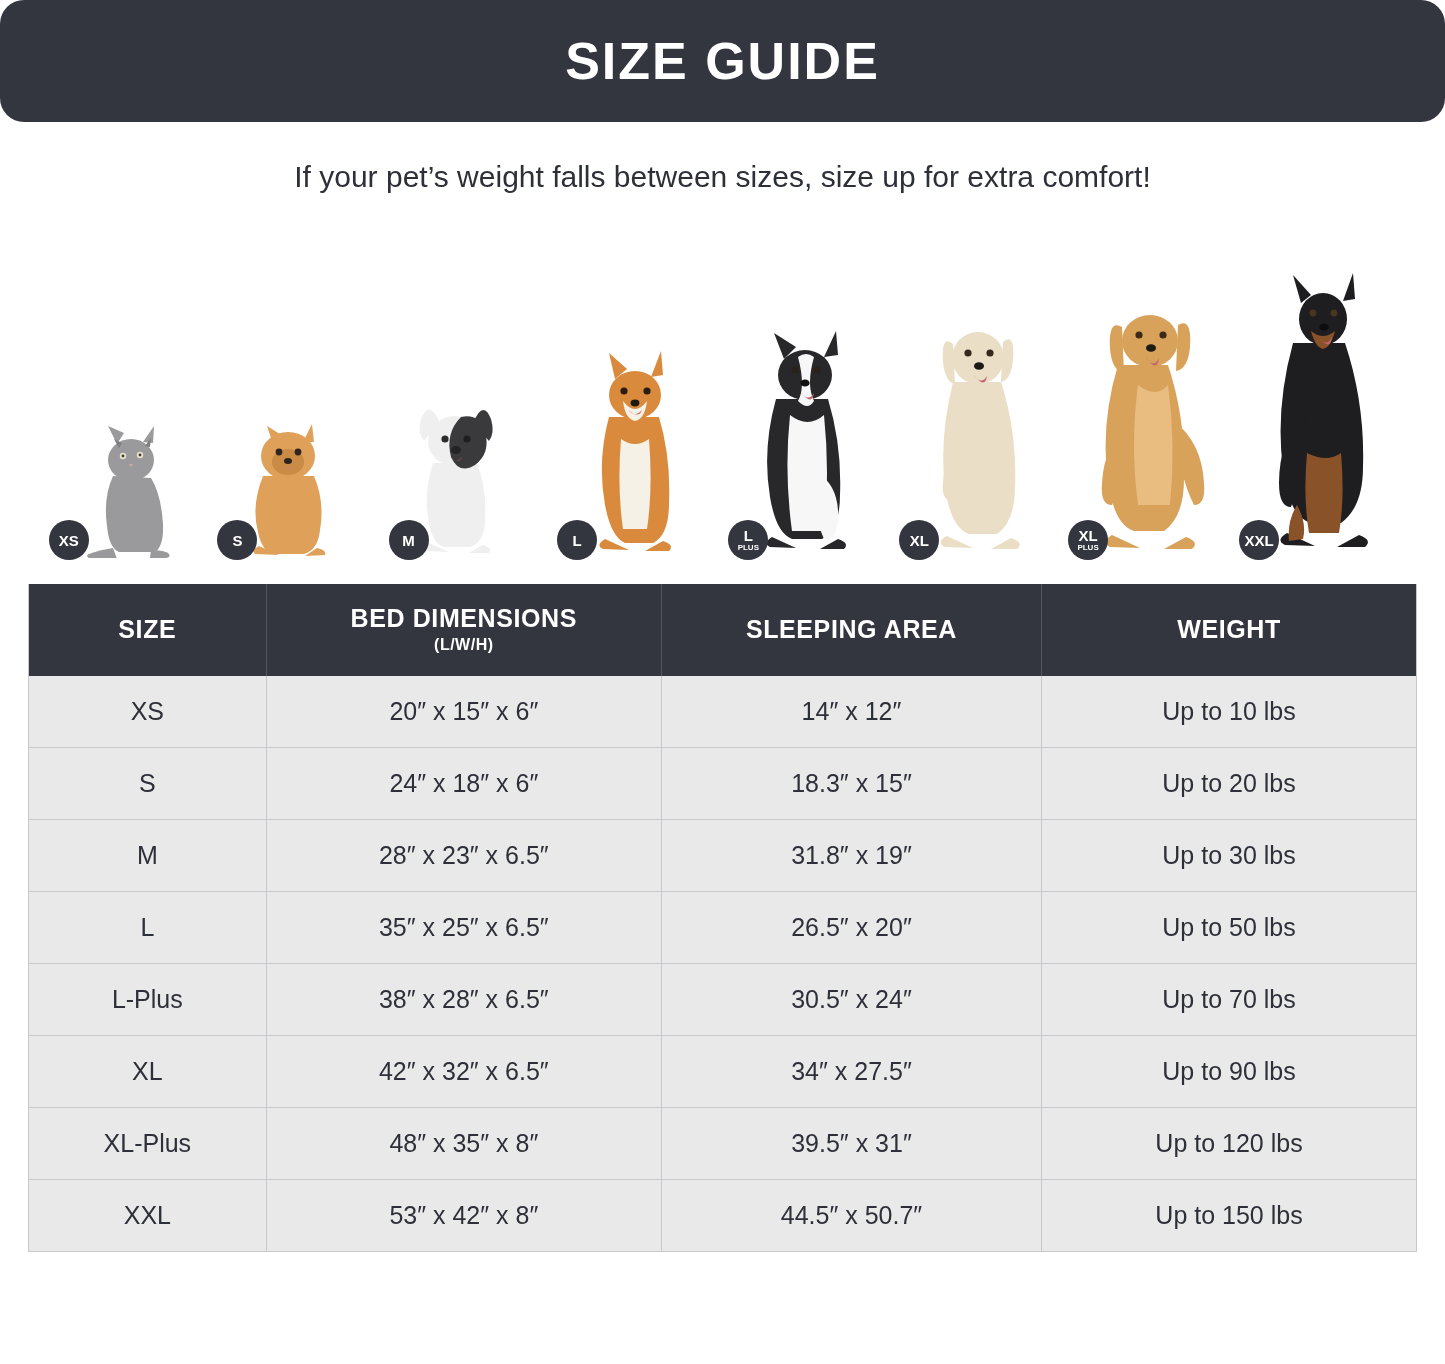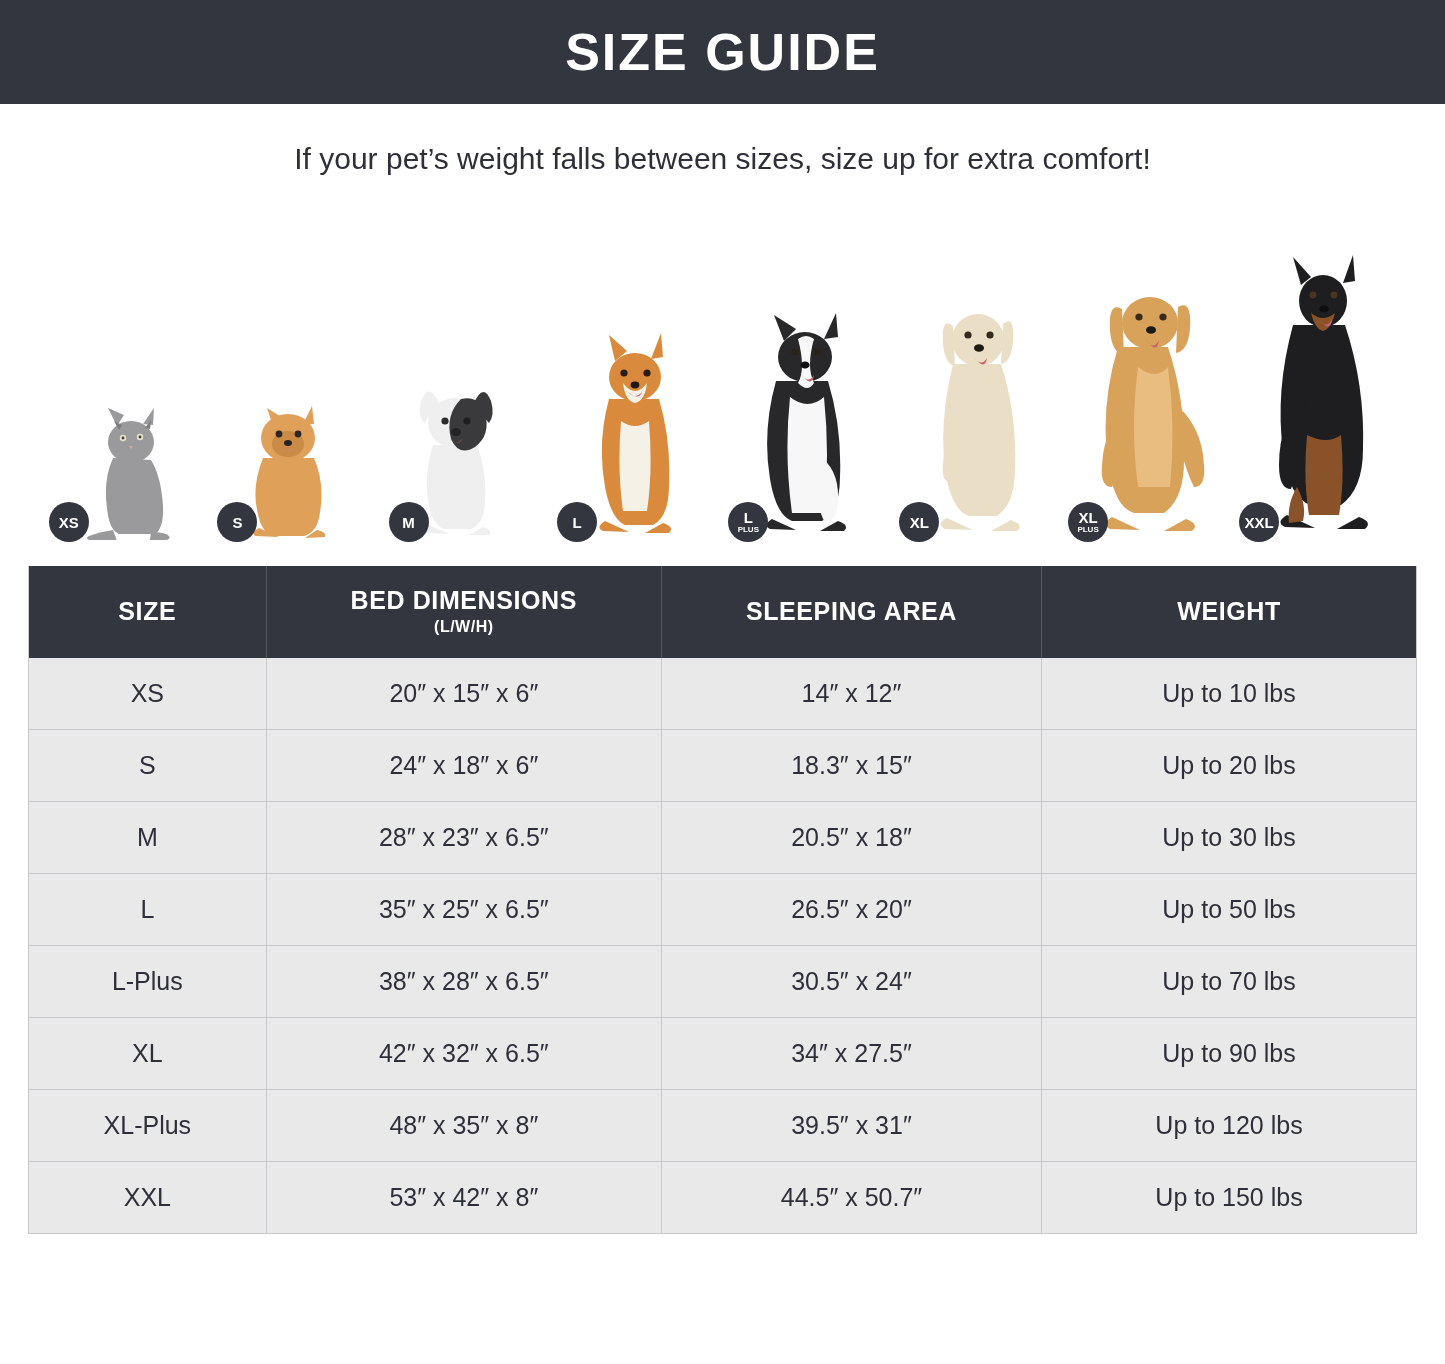--- a/index.html
+++ b/index.html
@@ -11,24 +11,25 @@
     width: 1445px;
     height: 1364px;
     font-family: "Liberation Sans", sans-serif;
     color: #2e3039;
     overflow: hidden;
   }
 
   
   .header-bar {
     background: #33353f;
-    height: 104px;
+    height: 122px;
     display: flex;
     align-items: center;
     justify-content: center;
+    border-radius: 24px;
   }
   .header-title {
     color: #ffffff;
     font-size: 52px;
     font-weight: bold;
     letter-spacing: 2px;
   }
 
   
   .subtitle-wrap {
@@ -396,21 +397,21 @@
       </tr>
       <tr>
         <td>S</td>
         <td>24″ x 18″ x 6″</td>
         <td>18.3″ x 15″</td>
         <td>Up to 20 lbs</td>
       </tr>
       <tr>
         <td>M</td>
         <td>28″ x 23″ x 6.5″</td>
-        <td>20.5″ x 18″</td>
+        <td>31.8″ x 19″</td>
         <td>Up to 30 lbs</td>
       </tr>
       <tr>
         <td>L</td>
         <td>35″ x 25″ x 6.5″</td>
         <td>26.5″ x 20″</td>
         <td>Up to 50 lbs</td>
       </tr>
       <tr>
         <td>L-Plus</td>

